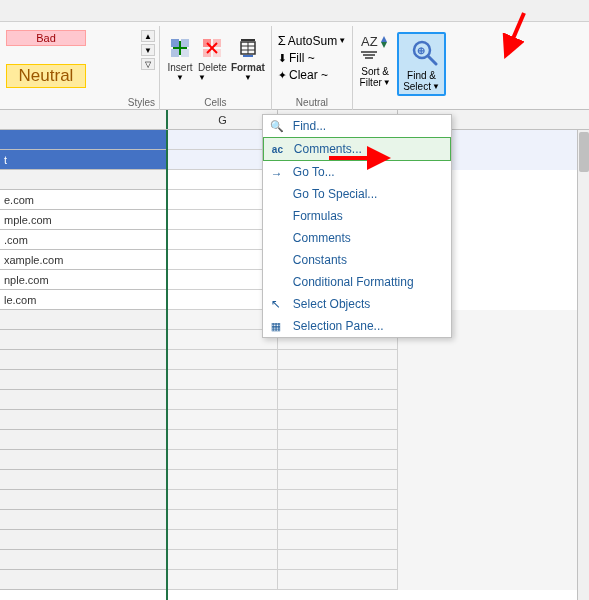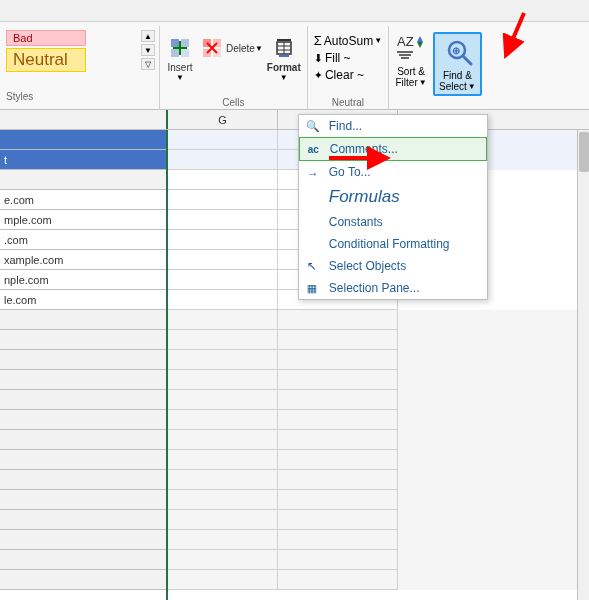--- a/index.html
+++ b/index.html
@@ -41,51 +41,51 @@
 </head>
 <body>
 
 <div style="width:589px; height:600px; position:relative; overflow:hidden;">
 
   <div class="ribbon">
     <div class="ribbon-top"></div>
     <div class="ribbon-content" style="display:flex; align-items:stretch; padding:4px 2px 0;">
 
       <div style="display:flex; flex-direction:column; border-right:1px solid #d0d0d0; padding:4px 4px 0; width:158px;">
-        <div style="flex:1; display:flex; flex-direction:column; gap:2px; padding-right:14px; position:relative;">
+        <div style="flex:1; display:flex; flex-direction:column; gap:18px; padding-right:14px; position:relative;text-align:center;">
           <div style="background:#ffc7ce; color:#9c0006; border:1px solid #ffa0a0; padding:1px 6px; font-size:11px; width:80px;">Bad</div>
           <div style="background:#ffeb9c; color:#9c5700; border:1px solid #ffcc00; padding:1px 6px; font-size:17px; width:80px;">Neutral</div>
           <div style="position:absolute; right:0; top:0; display:flex; flex-direction:column; gap:2px;">
             <div class="scroll-btn">▲</div>
             <div class="scroll-btn">▼</div>
             <div class="scroll-btn">▽</div>
           </div>
         </div>
-        <div style="font-size:10px; color:#666; text-align:left; padding-bottom:8px;">Styles</div>
+        <div style="font-size:10px; color:#666; text-align:right; padding-bottom:2px;">Styles</div>
       </div>
 
       <div style="display:flex; flex-direction:column; border-right:1px solid #d0d0d0; padding:4px 6px 0;">
         <div style="flex:1; display:flex; gap:4px; align-items:flex-start; padding-top:4px;">
 
           <div style="display:flex; flex-direction:column; align-items:center; cursor:pointer; min-width:28px;">
             <div style="width:28px; height:28px; display:flex; align-items:center; justify-content:center;">
               <svg width="22" height="22" viewBox="0 0 22 22">
                 <rect x="2" y="2" width="8" height="8" fill="#4472c4" opacity="0.7"></rect>
                 <rect x="12" y="2" width="8" height="8" fill="#4472c4" opacity="0.4"></rect>
                 <rect x="2" y="12" width="8" height="8" fill="#4472c4" opacity="0.4"></rect>
                 <rect x="12" y="12" width="8" height="8" fill="#4472c4" opacity="0.2"></rect>
                 <line x1="11" y1="4" x2="11" y2="18" stroke="green" stroke-width="2"></line>
                 <line x1="4" y1="11" x2="18" y2="11" stroke="green" stroke-width="2"></line>
               </svg>
             </div>
             <div style="font-size:10px; color:#333;">Insert</div>
             <div style="font-size:8px;">▼</div>
           </div>
 
-          <div style="display:flex; align-items:center; cursor:pointer; min-width:28px;">
+          <div style="display:flex; flex-direction:column; align-items:flex-start; cursor:pointer; min-width:28px;">
             <div style="width:28px; height:28px; display:flex; align-items:center; justify-content:center;">
               <svg width="22" height="22" viewBox="0 0 22 22">
                 <rect x="2" y="2" width="8" height="8" fill="#ff6060" opacity="0.7"></rect>
                 <rect x="12" y="2" width="8" height="8" fill="#ff6060" opacity="0.4"></rect>
                 <rect x="2" y="12" width="8" height="8" fill="#ff6060" opacity="0.4"></rect>
                 <rect x="12" y="12" width="8" height="8" fill="#ff6060" opacity="0.2"></rect>
                 <line x1="6" y1="6" x2="16" y2="16" stroke="red" stroke-width="2"></line>
                 <line x1="16" y1="6" x2="6" y2="16" stroke="red" stroke-width="2"></line>
               </svg>
             </div>
@@ -180,23 +180,31 @@
             <span>Find...</span>
           </div>
           <div style="display:flex; align-items:center; padding:4px 8px; cursor:pointer; color:#1f5c99; font-size:12px; background:#e8f5e9; border:1px solid #4caf50;">
             <span style="width:18px; margin-right:4px; font-size:10px; font-weight:bold; color:#1f5c99;">ac</span>
             <span>Comments...</span>
           </div>
           <div style="display:flex; align-items:center; padding:4px 8px; cursor:pointer; color:#1f5c99; font-size:12px;">
             <span style="width:18px; margin-right:4px; font-size:12px;">→</span>
             <span>Go To...</span>
           </div>
-          <div style="display:flex; align-items:flex-start; padding:4px 8px; cursor:pointer; color:#1f5c99; font-size:17px;font-style:italic;">
+          <div style="display:flex; align-items:center; padding:4px 8px; cursor:pointer; color:#1f5c99; font-size:12px;">
+            <span style="width:18px; margin-right:4px;"></span>
+            <span>Go To Special...</span>
+          </div>
+          <div style="display:flex; align-items:flex-start; padding:4px 8px; cursor:pointer; color:#1f5c99; font-size:12px;">
             <span style="width:18px; margin-right:4px;"></span>
             <span>Formulas</span>
+          </div>
+          <div style="display:flex; align-items:center; padding:4px 8px; cursor:pointer; color:#1f5c99; font-size:12px;">
+            <span style="width:18px; margin-right:4px;"></span>
+            <span>Comments</span>
           </div>
           <div style="display:flex; align-items:center; padding:4px 8px; cursor:pointer; color:#1f5c99; font-size:12px;">
             <span style="width:18px; margin-right:4px;"></span>
             <span>Constants</span>
           </div>
           <div style="display:flex; align-items:center; padding:4px 8px; cursor:pointer; color:#1f5c99; font-size:12px;">
             <span style="width:18px; margin-right:4px;"></span>
             <span>Conditional Formatting</span>
           </div>
           <div style="display:flex; align-items:center; padding:4px 8px; cursor:pointer; color:#1f5c99; font-size:12px;">

